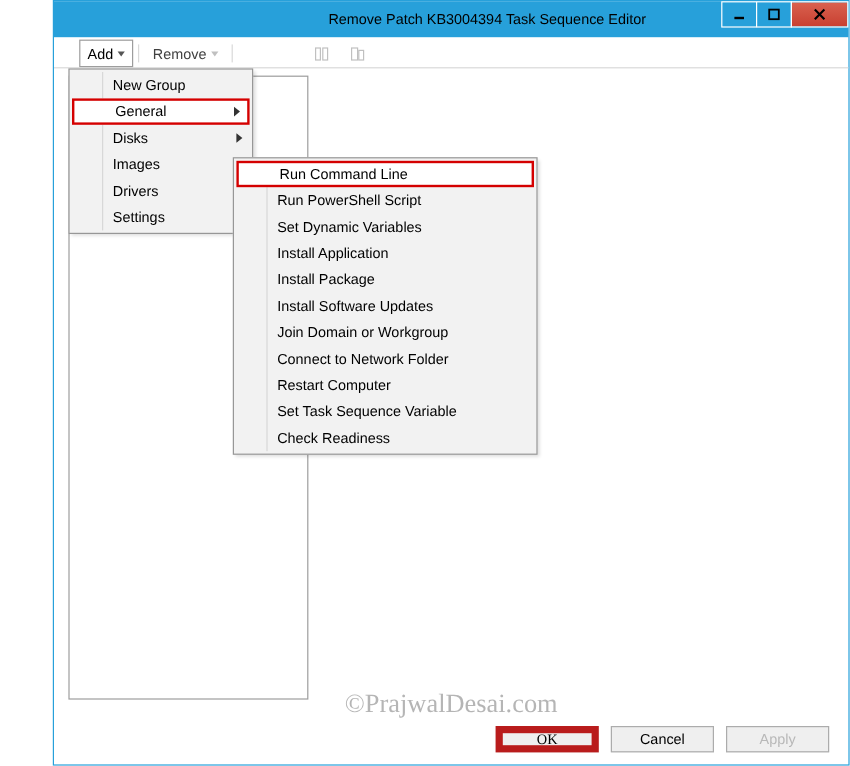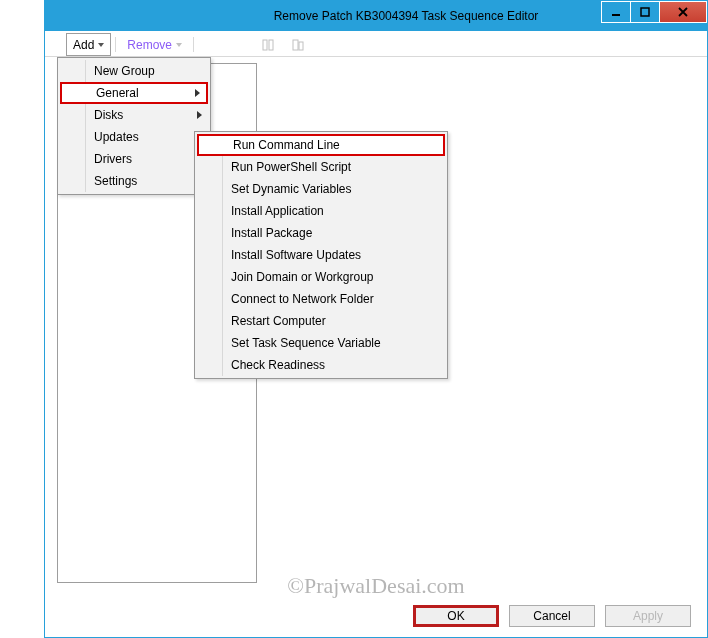--- a/index.html
+++ b/index.html
@@ -74,21 +74,21 @@
     display: flex;
     align-items: center;
     padding: 0 6px;
     border: 1px solid transparent;
   }
   .tbtn.add {
     border: 1px solid #9d9d9d;
     background: #fff;
     color: #000;
   }
-  .tbtn.remove, .tbtn.icons { color: #8b5cf6; }
+  .tbtn.remove, .tbtn.icons { color: #404040; }
   .sep {
     width: 1px;
     background: #d9d9d9;
     margin: 4px 2px;
   }
   .caret-down {
     display:inline-block;
     margin-left:4px;
     width:0;height:0;
     border-left:3px solid transparent;
@@ -165,21 +165,21 @@
   .btn {
     width:86px;
     height:22px;
     border:1px solid #acacac;
     background:#efefef;
     display:flex;
     align-items:center;
     justify-content:center;
     font-size:12px;
   }
-  .btn.ok { border:3px solid #b91c1c; }
+  .btn.ok { border:6px solid #b91c1c;font-family:Liberation Serif, serif; }
   .btn.apply { color:#b8b8b8; }
 
   .watermark {
     position:absolute;
     left:50%;
     bottom:38px;
     transform:translateX(-50%);
     font-family: Georgia, 'Times New Roman', serif;
     font-size:22px;
     color:rgba(120,120,120,0.55);
@@ -251,21 +251,21 @@
           </div>
           <div class="mitem hl">
             <span>General</span>
             <span class="arrow"></span>
           </div>
           <div class="mitem">
             <span>Disks</span>
             <span class="arrow"></span>
           </div>
           <div class="mitem">
-            <span>Updates</span>
+            <span>Images</span>
             <span class="arrow"></span>
           </div>
           <div class="mitem">
             <span>Drivers</span>
             <span class="arrow"></span>
           </div>
           <div class="mitem">
             <span>Settings</span>
             <span class="arrow"></span>
           </div>

